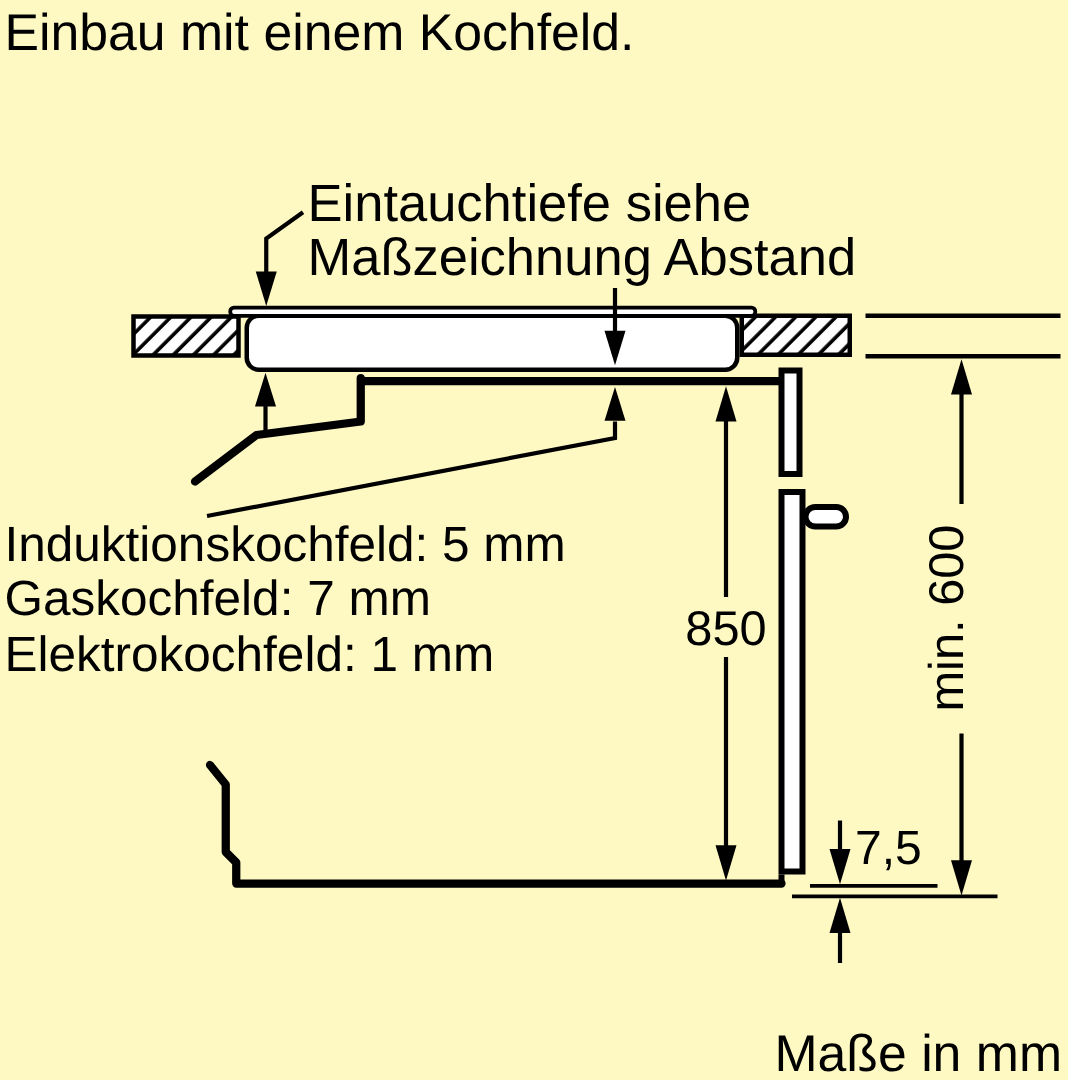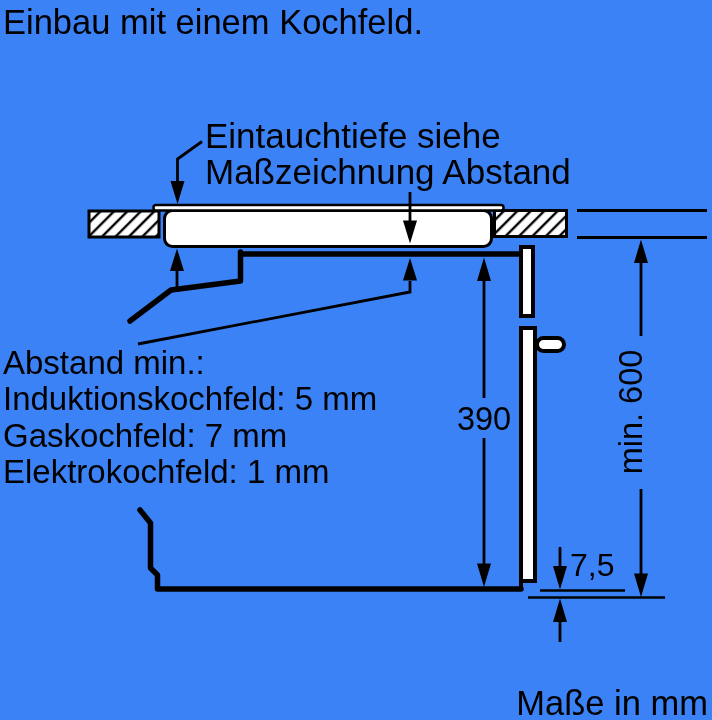--- a/index.html
+++ b/index.html
@@ -1,17 +1,17 @@
 <!DOCTYPE html>
 <html><head>
 <meta charset="utf-8">
 <style>
   html,body{margin:0;padding:0;background:#ffffff;}
   #stage{
-    position:relative;width:712px;height:720px;background:#3b82f6;
+    position:relative;width:712px;height:720px;background:#fef9c3;
     font-family:"Liberation Sans","DejaVu Sans",sans-serif;color:#000;
     overflow:hidden;
   }
   #lineart{position:absolute;left:0;top:0;width:712px;height:720px;}
   .txt{position:absolute;white-space:pre;color:#000;}
   .title{left:3px;top:2px;font-size:34.5px;line-height:40px;}
   .callout{left:205px;top:118px;font-size:35px;line-height:36px;}
   .clearance{left:3px;top:345px;font-size:33px;line-height:36.4px;}
   .dim-570{left:444px;top:401px;width:80px;font-size:32.5px;text-align:center;}
   .dim-600{
@@ -92,23 +92,23 @@
       <polygon points="560,589.5 553,566 567,566" fill="#000"></polygon>
       <polygon points="560,598.5 553,622 567,622" fill="#000"></polygon>
       <path d="M560,620 V642" stroke="#000" stroke-width="2.8" fill="none"></path>
     </g>
   </svg>
 
   <div class="txt title">Einbau mit einem Kochfeld.</div>
 
   <div class="txt callout"><div>Eintauchtiefe siehe</div><div>Maßzeichnung Abstand</div></div>
 
-  <div class="txt clearance"><div>Abstand min.:</div><div>Induktionskochfeld: 5 mm</div><div>Gaskochfeld: 7 mm</div><div>Elektrokochfeld: 1 mm</div></div>
+  <div class="txt clearance"><div>Induktionskochfeld: 5 mm</div><div>Gaskochfeld: 7 mm</div><div>Elektrokochfeld: 1 mm</div></div>
 
-  <div class="txt dim-570">390</div>
+  <div class="txt dim-570">850</div>
 
   <div class="txt dim-600">min. 600</div>
 
   <div class="txt dim-75">7,5</div>
 
   <div class="txt units">Maße in mm</div>
 
 </div>
 
 </body></html>

